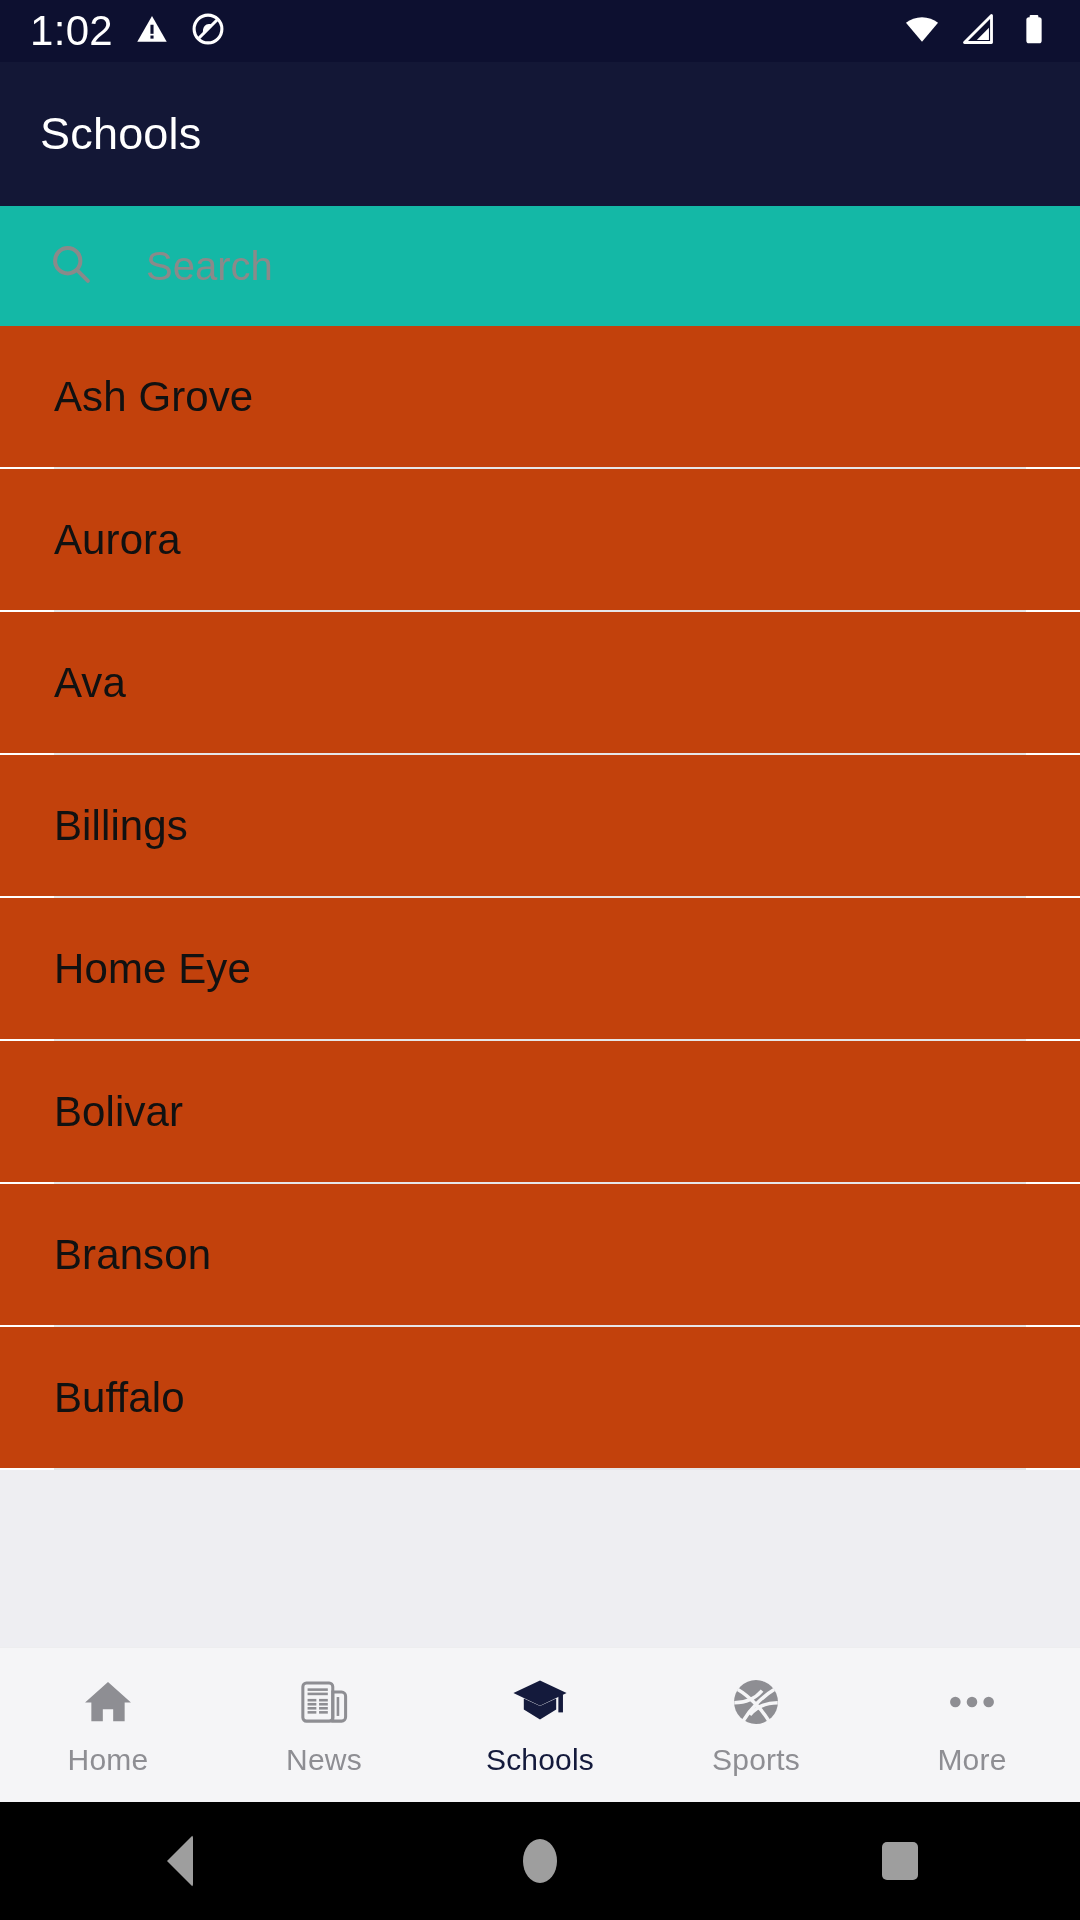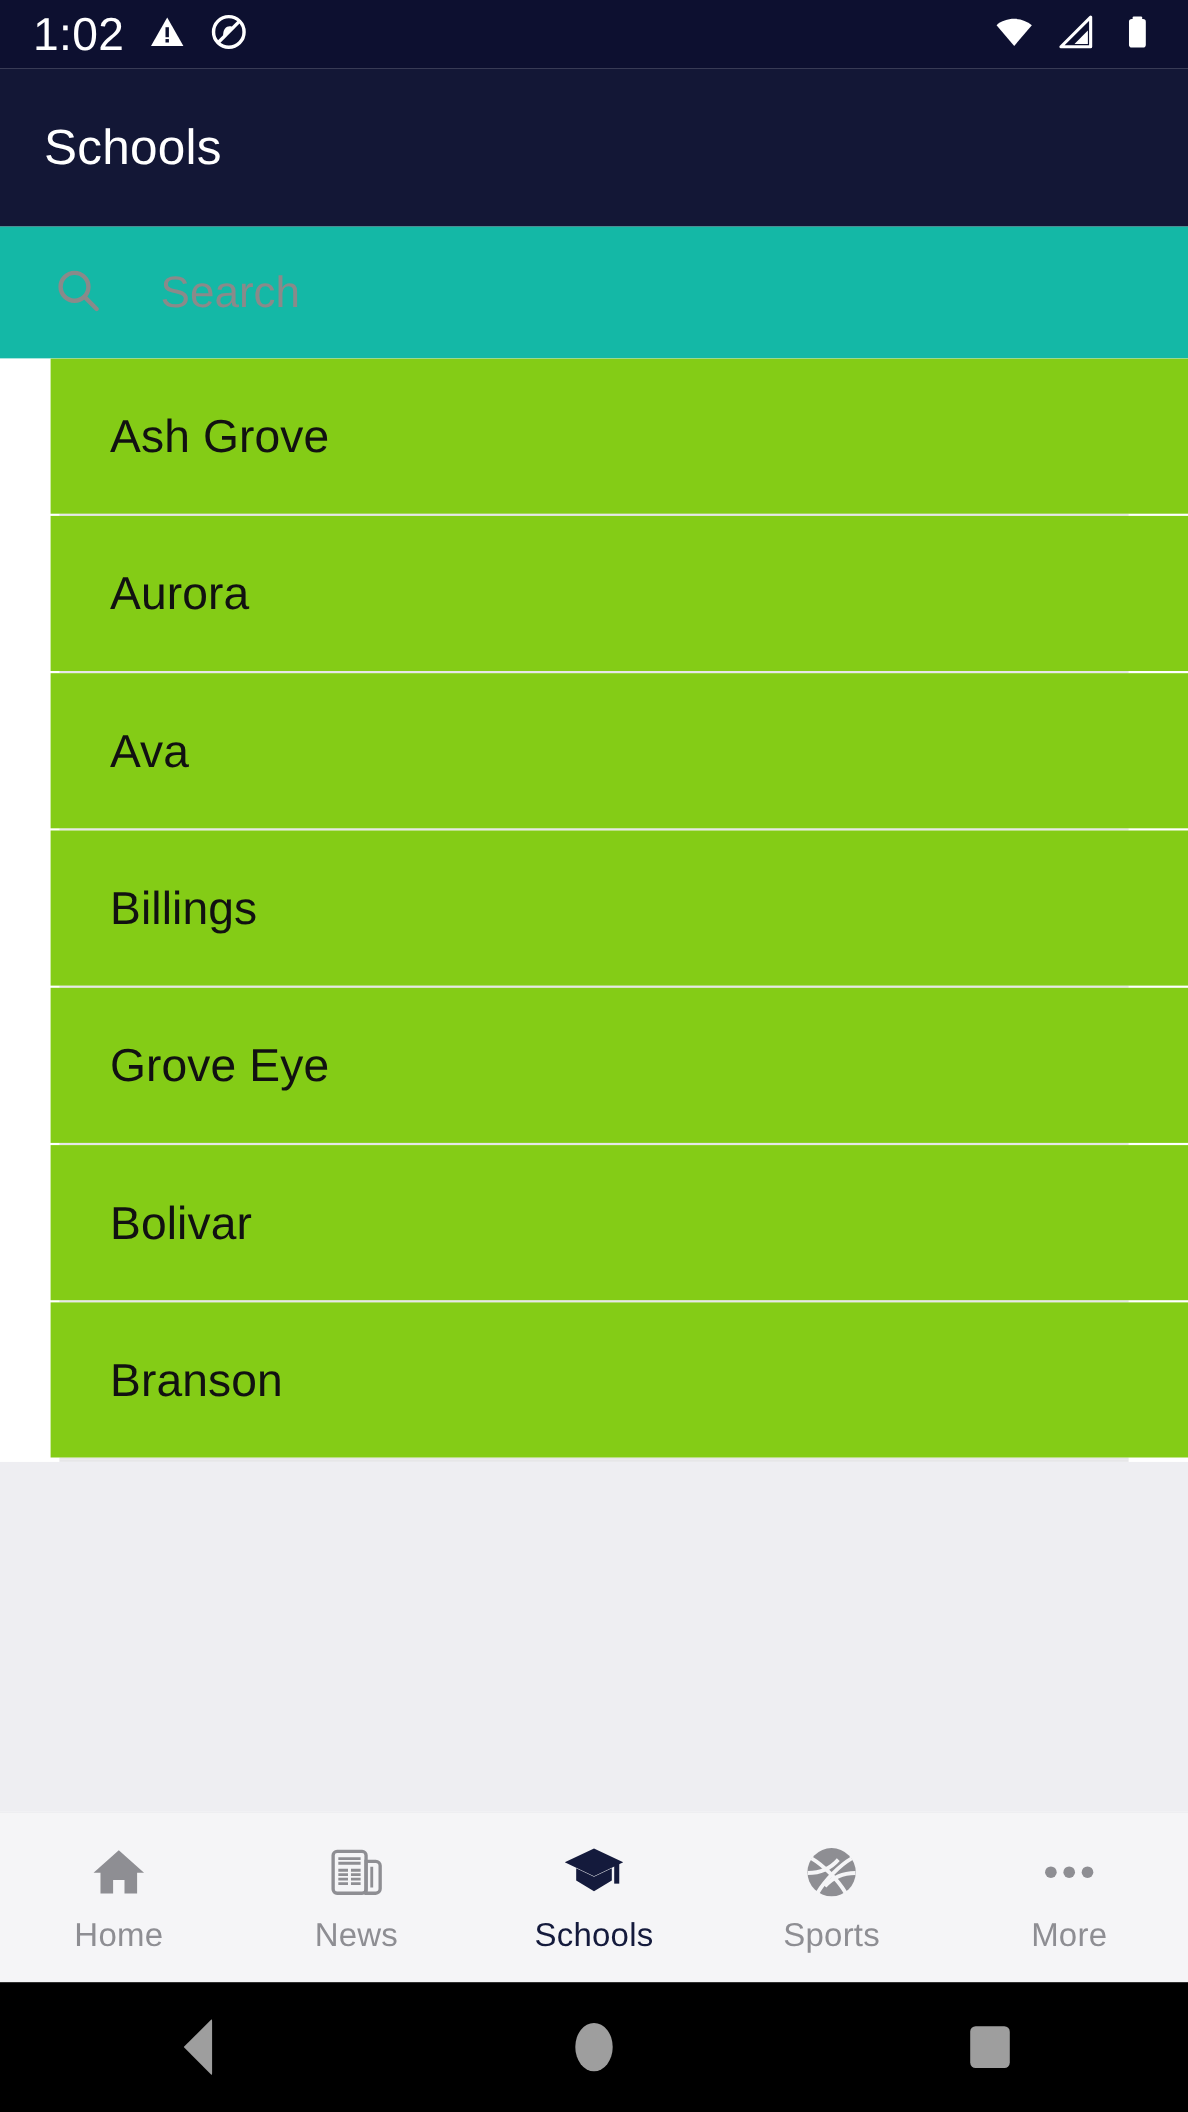--- a/index.html
+++ b/index.html
@@ -75,24 +75,23 @@
   
   #school-list {
     flex:0 0 auto;
     background:#ffffff;
     padding:0;
   }
   .school-row {
     height:141px;
     display:flex; align-items:center;
     padding:0 54px;
-    background:#84cc16;
+    background:#c2410c;
     position:relative;
     cursor:pointer;
-    margin-left:46px;
   }
   .school-name {
     font-size:42px;
     color:#111111;
     font-weight:400;
     letter-spacing:.1px;
   }
   .school-divider {
     height:2px;
     background:#e6e6e8;
@@ -234,34 +233,37 @@
       <span class="school-name">Ava</span>
     </div>
     <div class="school-divider"></div>
 
     <div class="school-row">
       <span class="school-name">Billings</span>
     </div>
     <div class="school-divider"></div>
 
     <div class="school-row">
-      <span class="school-name">Grove Eye</span>
+      <span class="school-name">Home Eye</span>
     </div>
     <div class="school-divider"></div>
 
     <div class="school-row">
       <span class="school-name">Bolivar</span>
     </div>
     <div class="school-divider"></div>
 
     <div class="school-row">
       <span class="school-name">Branson</span>
     </div>
     <div class="school-divider"></div>
 
+    <div class="school-row">
+      <span class="school-name">Buffalo</span>
+    </div>
     <div class="school-divider"></div>
   </div>
 
   <div id="list-filler"></div>
 
   <div id="bottom-nav">
 
     <div class="nav-item">
       <span class="nav-icon">
         <svg width="54" height="54" viewBox="0 0 24 24">

